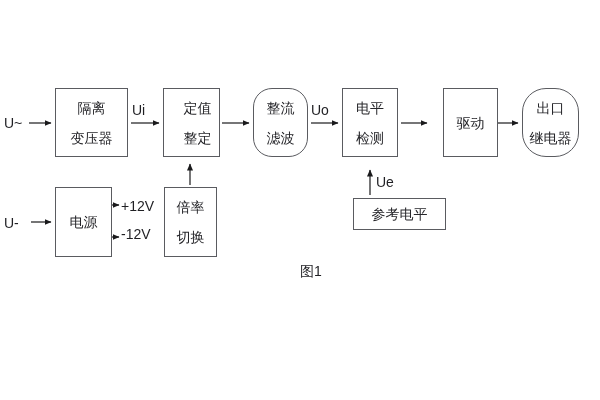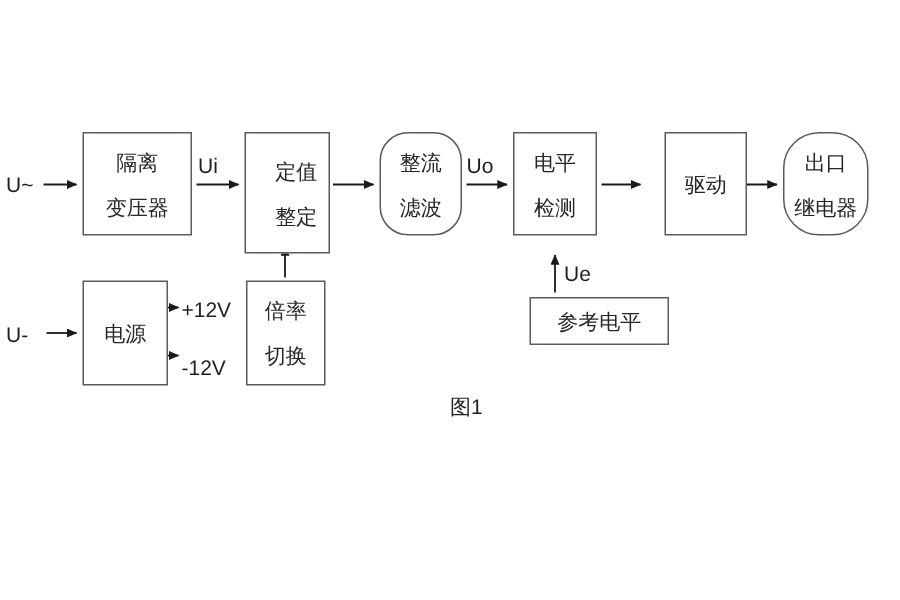--- a/index.html
+++ b/index.html
@@ -62,21 +62,21 @@
     <line x1="104" y1="237" x2="119" y2="237" marker-end="url(#ah)"></line>
     <line x1="190" y1="185" x2="190" y2="164" marker-end="url(#ah)"></line>
     <line x1="370" y1="195" x2="370" y2="170" marker-end="url(#ah)"></line>
   </svg>
 
   <div class="box" style="left:55px; top:88px; width:73px; height:69px;">
     <span>隔离</span>
     <span>变压器</span>
   </div>
 
-  <div class="box" style="left:163px; top:88px; width:57px; height:81px;padding-left:12px;">
+  <div class="box" style="left:163px; top:88px; width:57px; height:69px;padding-left:12px;">
     <span>定值</span>
     <span>整定</span>
   </div>
 
   <div class="box" style="left:253px; top:88px; width:55px; height:69px;border-radius:19px;">
     <span>整流</span>
     <span>滤波</span>
   </div>
 
   <div class="box" style="left:342px; top:88px; width:56px; height:69px;">
@@ -105,17 +105,17 @@
   <div class="box" style="left:327px; top:198px; width:93px; height:32px;margin-left:26px;">
     <span>参考电平</span>
   </div>
 
   <span class="lbl" style="left:4px; top:116px;">U~</span>
   <span class="lbl" style="left:4px; top:216px;">U-</span>
   <span class="lbl" style="left:132px; top:103px;">Ui</span>
   <span class="lbl" style="left:311px; top:103px;">Uo</span>
   <span class="lbl" style="left:376px; top:175px;">Ue</span>
   <span class="lbl" style="left:121px; top:199px;">+12V</span>
-  <span class="lbl" style="left:121px; top:238px;">-12V</span>
+  <span class="lbl" style="left:121px; top:227px;">-12V</span>
 
   <span class="lbl" style="left:300px; top:264px;">图1</span>
 
 </div>
 
 </body></html>

